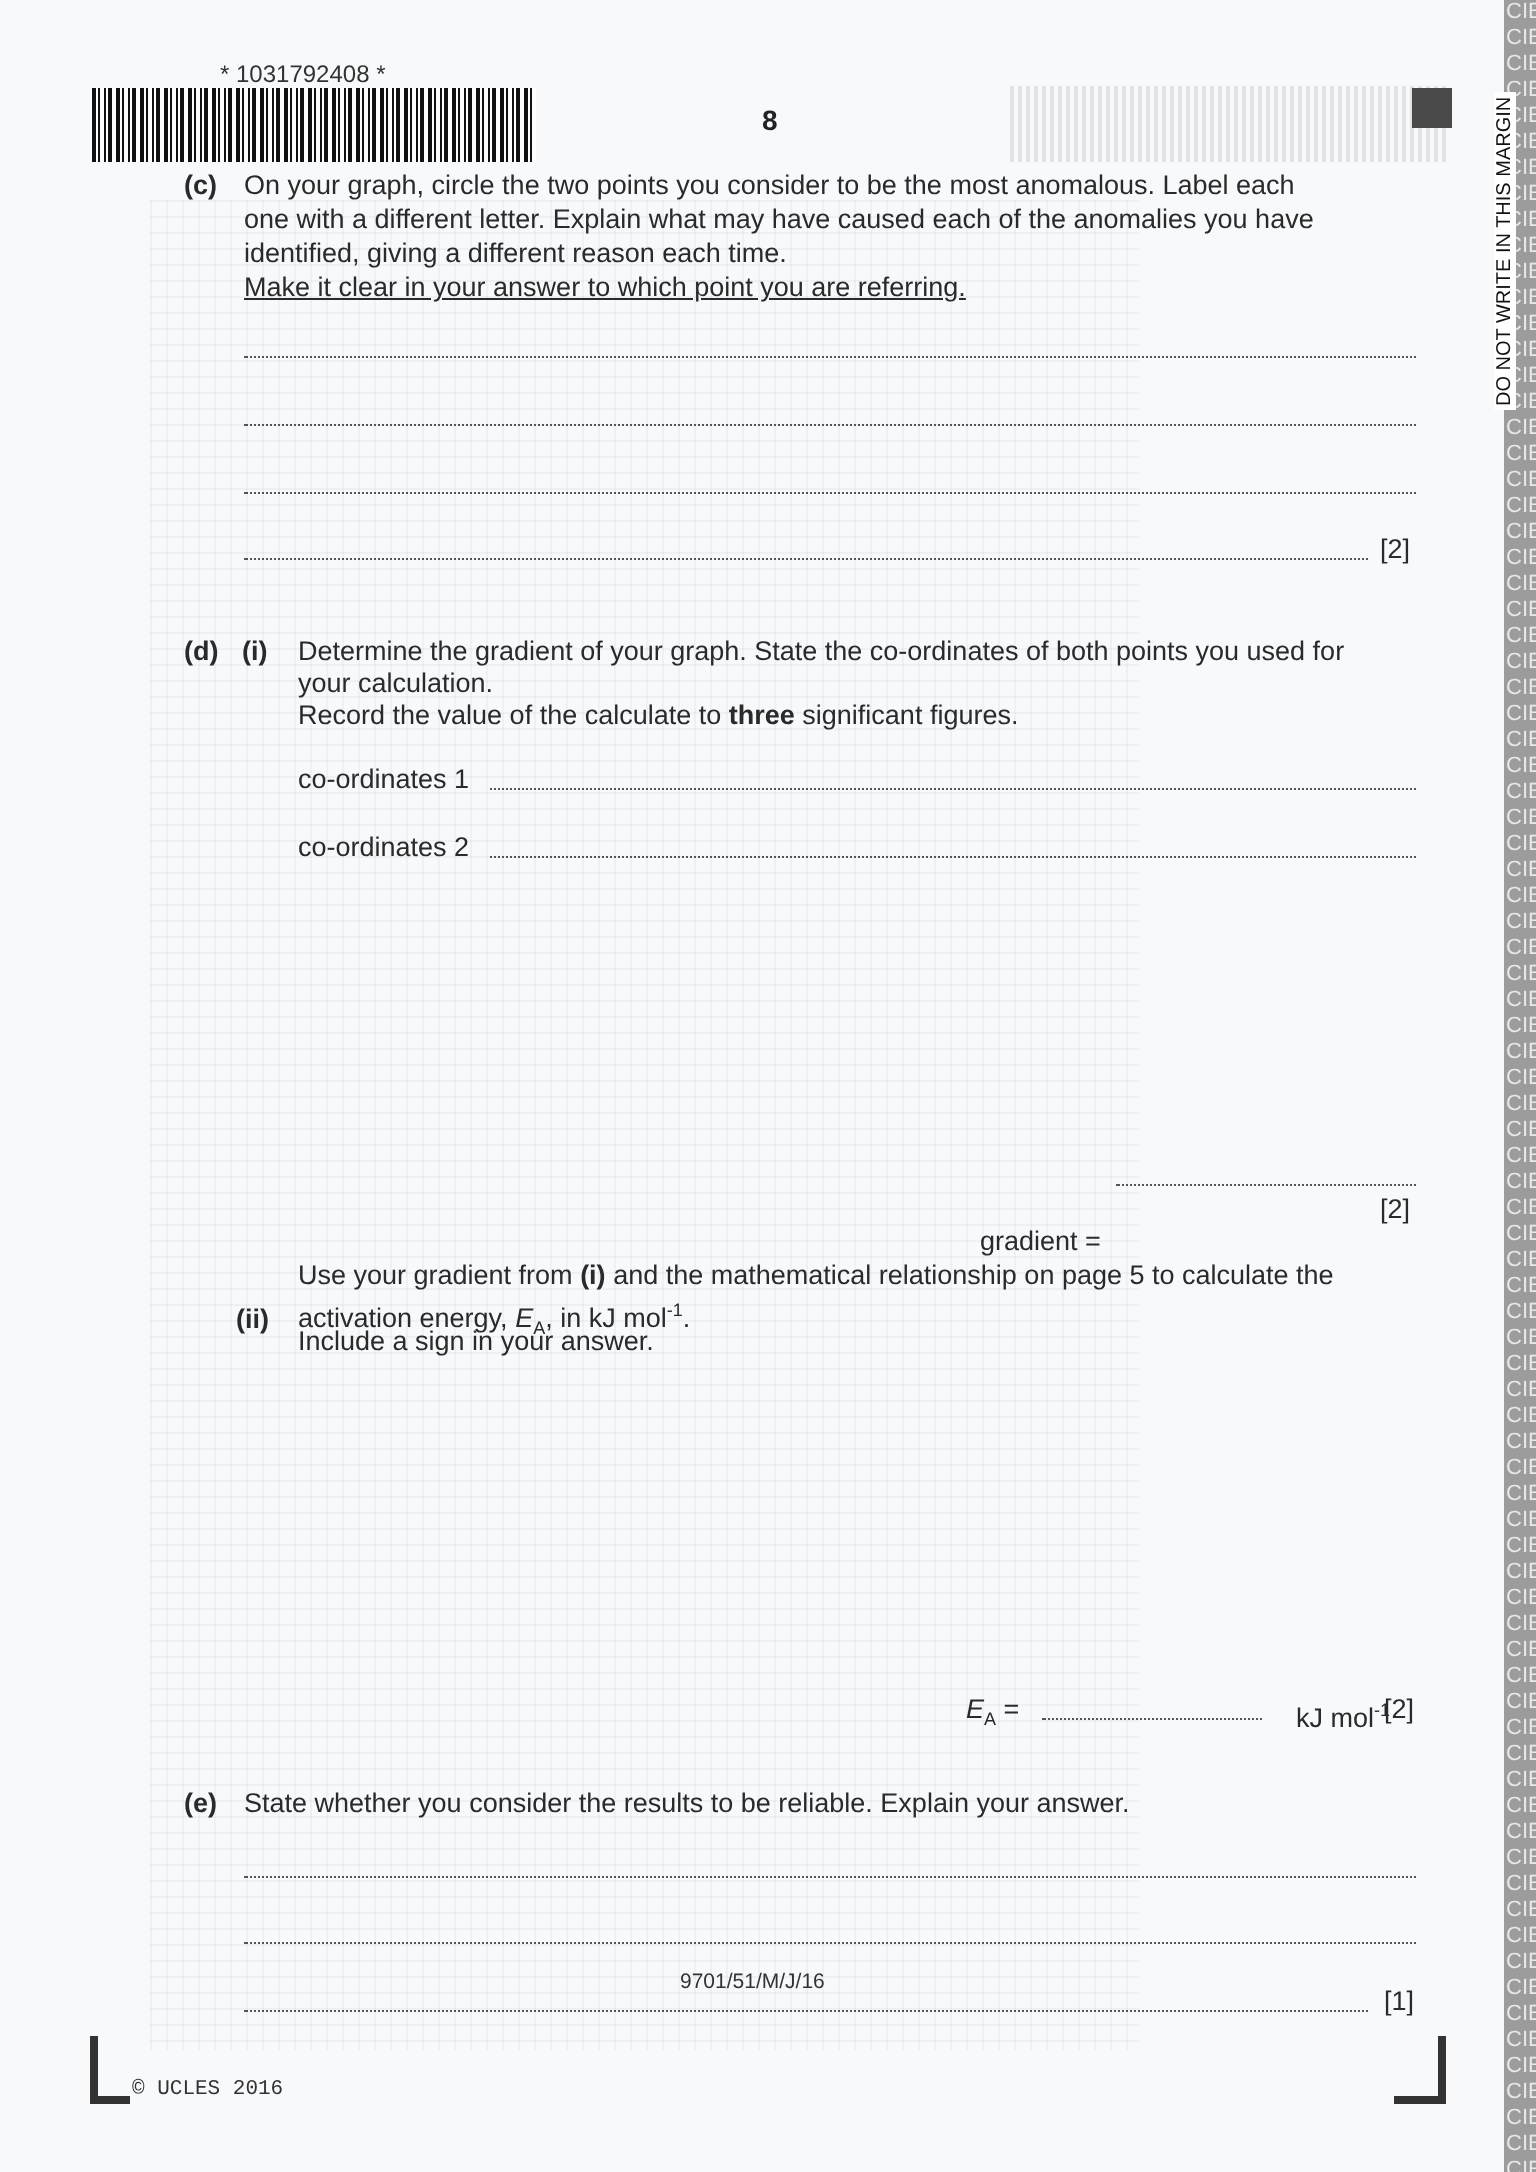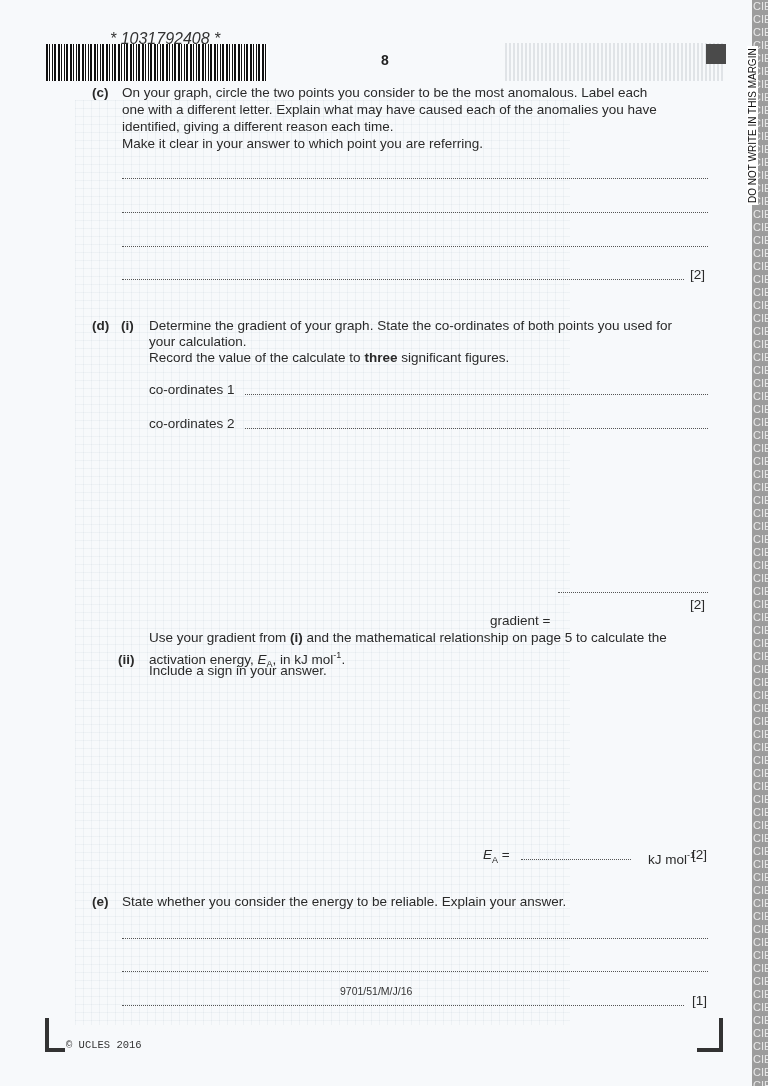--- a/index.html
+++ b/index.html
@@ -14,21 +14,21 @@
     background-image:
       linear-gradient(to right, rgba(150,170,190,0.10) 1px, transparent 1px),
       linear-gradient(to bottom, rgba(150,170,190,0.10) 1px, transparent 1px);
     background-size:8px 8px;
     pointer-events:none;
   }
   .ghost-barcode {
     position:absolute; left:505px; top:43px; width:220px; height:38px;
     background:repeating-linear-gradient(to right, rgba(120,130,140,0.18) 0 2px, transparent 2px 4px);
   }
-  .barcode-num { position:absolute; left:110px; top:30px; font-size:16px; color:#333;font-style:italic; }
+  .barcode-num { position:absolute; left:110px; top:30px; font-size:12px; color:#333; }
   .barcode {
     position:absolute; left:46px; top:44px; width:222px; height:37px;
     background:repeating-linear-gradient(to right,
       #111 0 2px, #fff 2px 3px, #111 3px 4px, #fff 4px 6px,
       #111 6px 7px, #fff 7px 8px, #111 8px 10px, #fff 10px 12px);
   }
   .page-num { position:absolute; left:381px; top:52px; font-size:14px; font-weight:bold; color:#222; }
   .black-square { position:absolute; left:706px; top:44px; width:20px; height:20px; background:#4a4a4a; }
   .margin-strip {
     position:absolute; left:752px; top:0; width:16px; height:1086px;
@@ -68,21 +68,21 @@
 
 <div class="margin-strip">
   <div class="cie-col" id="cie-col">CIE<br>CIE<br>CIE<br>CIE<br>CIE<br>CIE<br>CIE<br>CIE<br>CIE<br>CIE<br>CIE<br>CIE<br>CIE<br>CIE<br>CIE<br>CIE<br>CIE<br>CIE<br>CIE<br>CIE<br>CIE<br>CIE<br>CIE<br>CIE<br>CIE<br>CIE<br>CIE<br>CIE<br>CIE<br>CIE<br>CIE<br>CIE<br>CIE<br>CIE<br>CIE<br>CIE<br>CIE<br>CIE<br>CIE<br>CIE<br>CIE<br>CIE<br>CIE<br>CIE<br>CIE<br>CIE<br>CIE<br>CIE<br>CIE<br>CIE<br>CIE<br>CIE<br>CIE<br>CIE<br>CIE<br>CIE<br>CIE<br>CIE<br>CIE<br>CIE<br>CIE<br>CIE<br>CIE<br>CIE<br>CIE<br>CIE<br>CIE<br>CIE<br>CIE<br>CIE<br>CIE<br>CIE<br>CIE<br>CIE<br>CIE<br>CIE<br>CIE<br>CIE<br>CIE<br>CIE<br>CIE<br>CIE<br>CIE<br>CIE</div>
 </div>
 <div class="margin-text">DO NOT WRITE IN THIS MARGIN</div>
 
 <div class="q" style="left:92px;top:85px;"><span class="lbl">(c)</span></div>
 <div class="q" style="left:122px;top:85px;width:588px;text-align:justify;">On your graph, circle the two points you consider to be the most anomalous. Label each</div>
 <div class="q" style="left:122px;top:102px;width:588px;">one with a different letter. Explain what may have caused each of the anomalies you have</div>
 <div class="q" style="left:122px;top:119px;">identified, giving a different reason each time.</div>
-<div class="q" style="left:122px;top:136px;">Make it clear in your answer to which point you are referring.</div>
+<div class="q" style="left:122px;top:136px;text-decoration:underline;">Make it clear in your answer to which point you are referring.</div>
 
 <div class="dotline" style="left:122px;top:178px;width:586px;"></div>
 <div class="dotline" style="left:122px;top:212px;width:586px;"></div>
 <div class="dotline" style="left:122px;top:246px;width:586px;"></div>
 <div class="dotline" style="left:122px;top:279px;width:562px;"></div>
 <div class="mark" style="left:690px;top:267px;">[2]</div>
 
 <div class="q" style="left:92px;top:318px;"><span class="lbl">(d)</span></div>
 <div class="q" style="left:121px;top:318px;"><span class="lbl">(i)</span></div>
 <div class="q" style="left:149px;top:318px;">Determine the gradient of your graph. State the co-ordinates of both points you used for</div>
@@ -102,21 +102,21 @@
 <div class="q" style="left:149px;top:630px;"><span>Use your gradient from </span><b>(i)</b><span> and the mathematical relationship on page 5 to calculate the</span></div>
 <div class="q" style="left:149px;top:647px;"><span>activation energy, </span><i>E</i><sub>A</sub><span>, in kJ mol</span><sup>-1</sup><span>.</span></div>
 <div class="q" style="left:149px;top:663px;">Include a sign in your answer.</div>
 
 <div class="q" style="left:483px;top:847px;"><i>E</i><sub>A</sub> <span>=</span></div>
 <div class="dotline" style="left:521px;top:859px;width:110px;"></div>
 <div class="q" style="left:636px;top:847px;margin-left:12px;"><span>kJ mol</span><sup>-1</sup></div>
 <div class="mark" style="left:692px;top:847px;">[2]</div>
 
 <div class="q" style="left:92px;top:894px;"><span class="lbl">(e)</span></div>
-<div class="q" style="left:122px;top:894px;">State whether you consider the energy to be reliable. Explain your answer.</div>
+<div class="q" style="left:122px;top:894px;">State whether you consider the results to be reliable. Explain your answer.</div>
 <div class="dotline" style="left:122px;top:938px;width:586px;"></div>
 <div class="dotline" style="left:122px;top:971px;width:586px;"></div>
 <div class="dotline" style="left:122px;top:1005px;width:562px;"></div>
 <div class="mark" style="left:692px;top:993px;">[1]</div>
 
 <div class="corner-l"></div>
 <div class="corner-lb"></div>
 <div class="corner-r"></div>
 <div class="corner-rb"></div>
 <div class="footer" style="left:66px;top:1039px;font-family:Liberation Mono, monospace;">© UCLES 2016</div>

